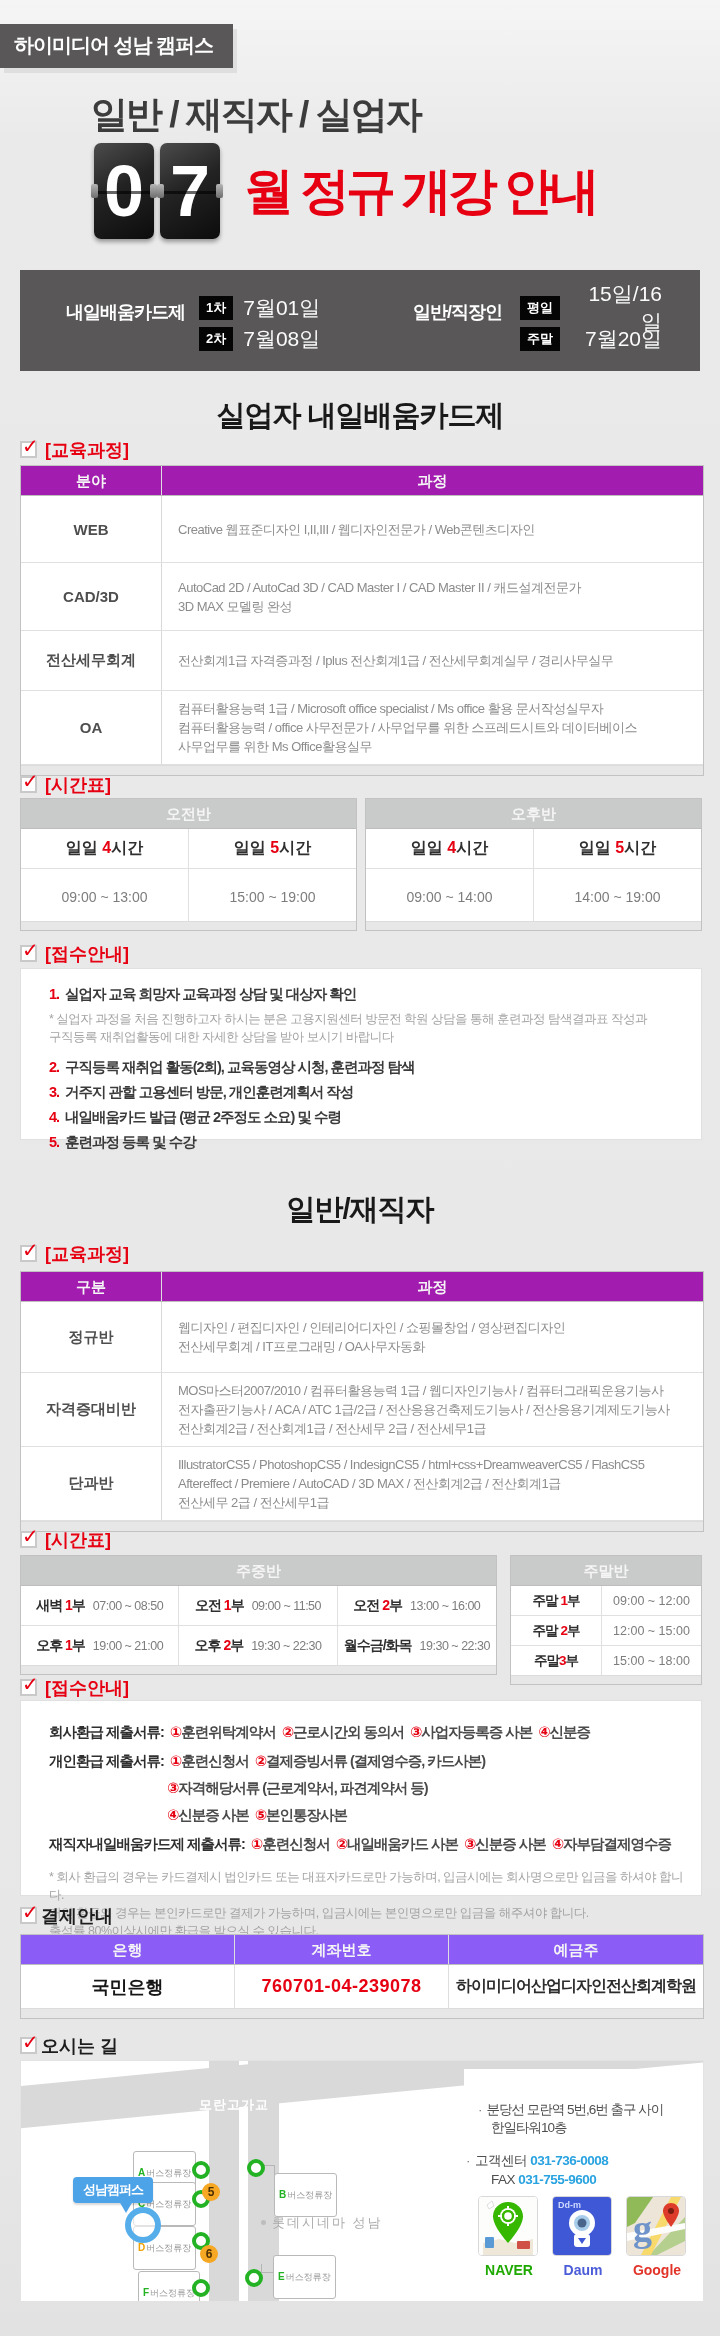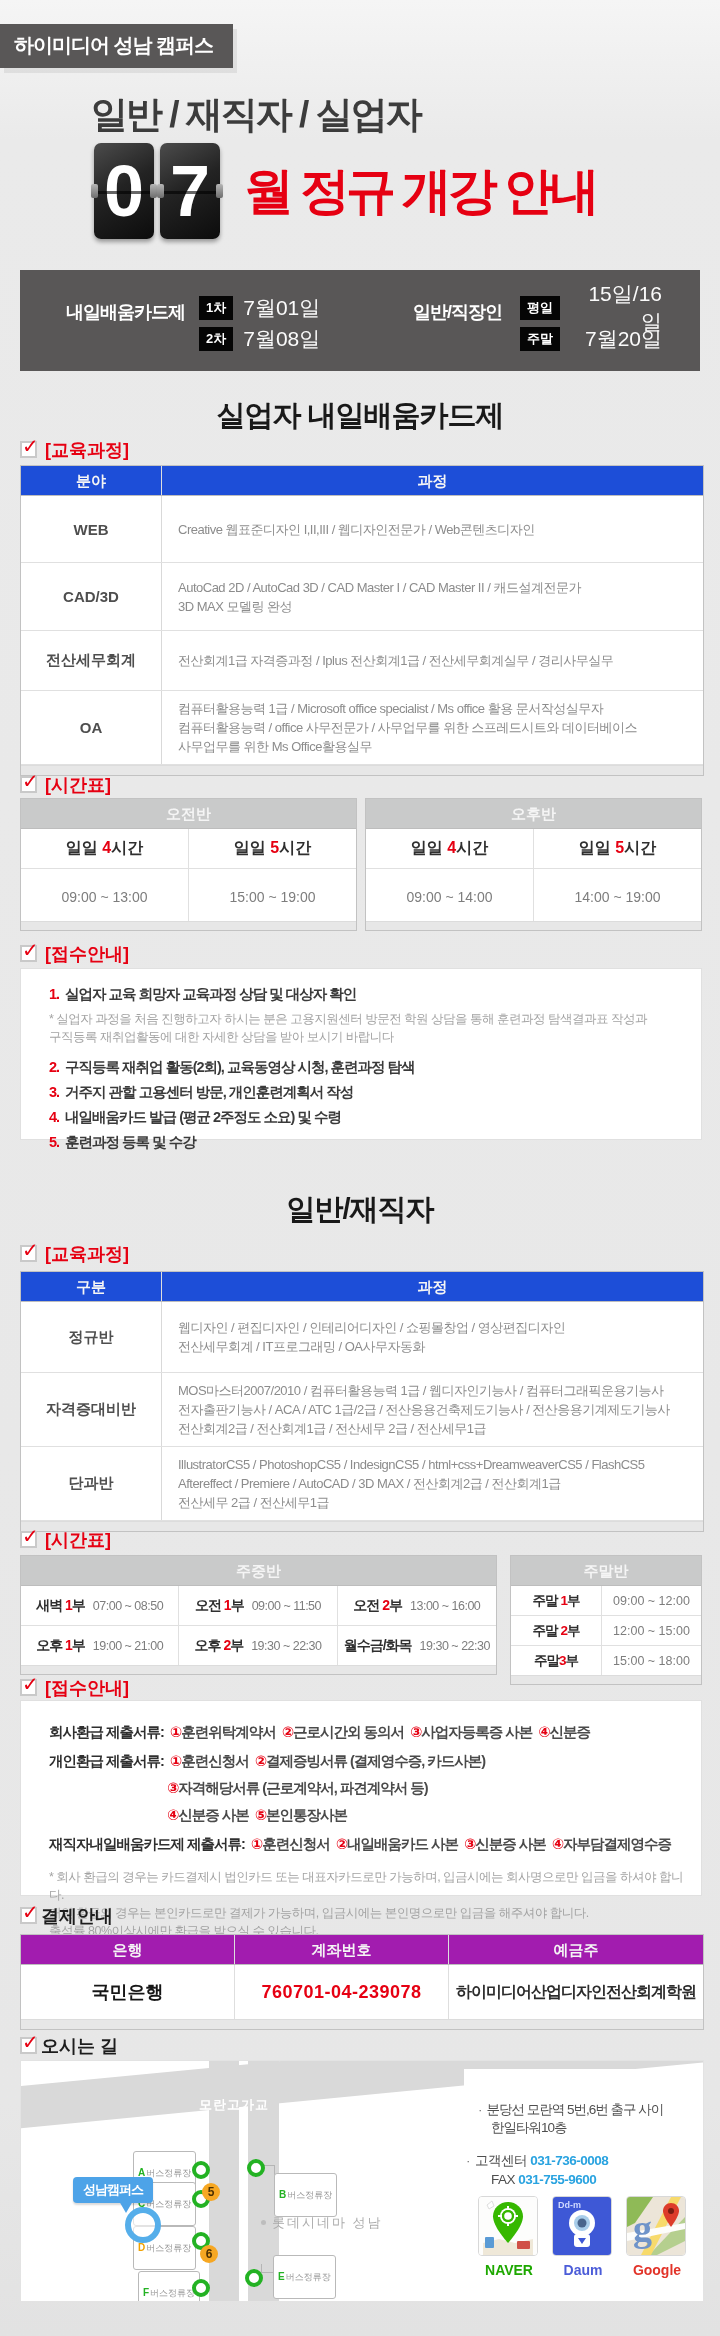--- a/index.html
+++ b/index.html
@@ -36,21 +36,21 @@
         font-weight:bold;color:#191919;letter-spacing:-1px;}
   
   .check-label{position:absolute;display:flex;align-items:flex-start;font-size:18px;font-weight:bold;}
   .check-box{position:relative;width:13px;height:13px;border:2px solid #c9c9c9;background:#fff;
         margin:3px 8px 0 0;flex:none;}
   .check-box .mark{position:absolute;left:0;top:-9px;color:#e60012;font-size:20px;font-weight:bold;}
   .lab-red{color:#e60012;} .lab-dark{color:#1d1d1d;}
   .tight .check-box{margin-right:4px;}
   
   .ctable{position:absolute;left:20px;width:682px;background:#fff;border:1px solid #c2c2c2;}
-  .ct-head{display:flex;background:#1d4ed8;border-bottom:1px solid #bdbdbd;}
+  .ct-head{display:flex;background:#a21caf;border-bottom:1px solid #bdbdbd;}
   .ct-head div{color:#f5f5f5;font-size:15px;font-weight:bold;text-align:center;line-height:29px;height:29px;}
   .ct-c1{width:140px;border-right:1px solid #d9d9d9;flex:none;}
   .ct-head .ct-c1{border-right:1px solid #dedede;}
   .ct-c2{flex:1;}
   .ct-row{display:flex;background:#fff;border-bottom:1px solid #e0e0e0;}
   .ct-row:last-of-type{border-bottom:none;}
   .ct-cat{display:flex;align-items:center;justify-content:center;font-size:15px;font-weight:bold;color:#4e4e4e;}
   .ct-lines{display:flex;flex-direction:column;justify-content:center;padding:8px 16px;
         color:#8c8c8c;font-size:13px;line-height:19px;letter-spacing:-0.5px;}
   .ct-foot{height:9px;background:#e7e7e7;border-top:1px solid #dcdcdc;}
@@ -81,24 +81,24 @@
   .panel{position:absolute;left:20px;width:682px;background:#fff;border:1px solid #e0e0e0;box-sizing:border-box;}
   .step{margin:0 0 6px 0;font-size:14.5px;font-weight:bold;color:#3a3a3a;letter-spacing:-1px;}
   .step .snum{color:#e60012;margin-right:6px;}
   .pnote{color:#a3a3a3;font-size:12.5px;line-height:18px;font-weight:normal;letter-spacing:-0.5px;margin:2px 0 12px;}
   .doc-line{font-size:14.5px;letter-spacing:-1px;margin-bottom:8px;}
   .doc-label{font-weight:bold;color:#2f2f2f;margin-right:6px;}
   .doc-item .dn{color:#e60012;font-weight:bold;}
   .doc-item .dt{color:#4a4a4a;font-weight:bold;margin-right:6px;}
   .doc-indent{margin-left:118px;}
   
-  .pay-head{display:flex;background:#a21caf;border-bottom:1px solid #bdbdbd;}
+  .pay-head{display:flex;background:#8b5cf6;border-bottom:1px solid #bdbdbd;}
   .pay-head div{color:#f5f5f5;font-size:15px;font-weight:bold;text-align:center;height:29px;line-height:29px;}
   .pay-row{display:flex;background:#fff;}
-  .pay-row div{display:flex;align-items:center;justify-content:center;height:54px;}
+  .pay-row div{display:flex;align-items:center;justify-content:center;height:43px;}
   .pc1{width:213px;border-right:1px solid #dedede;flex:none;}
   .pc2{width:213px;border-right:1px solid #dedede;flex:none;}
   .pc3{flex:1;}
   .pay-bank{font-size:18px;font-weight:bold;color:#161616;}
   .pay-acct{font-size:18px;font-weight:bold;color:#e60012;letter-spacing:0.5px;}
   .pay-holder{font-size:16px;font-weight:bold;color:#2c2c2c;letter-spacing:-1px;}
   
   .map-panel{position:absolute;top:2060px;left:20px;width:682px;height:240px;background:#fff;
         border:1px solid #e3e3e3;overflow:hidden;}
   .road{position:absolute;background:#d9d9d9;}

